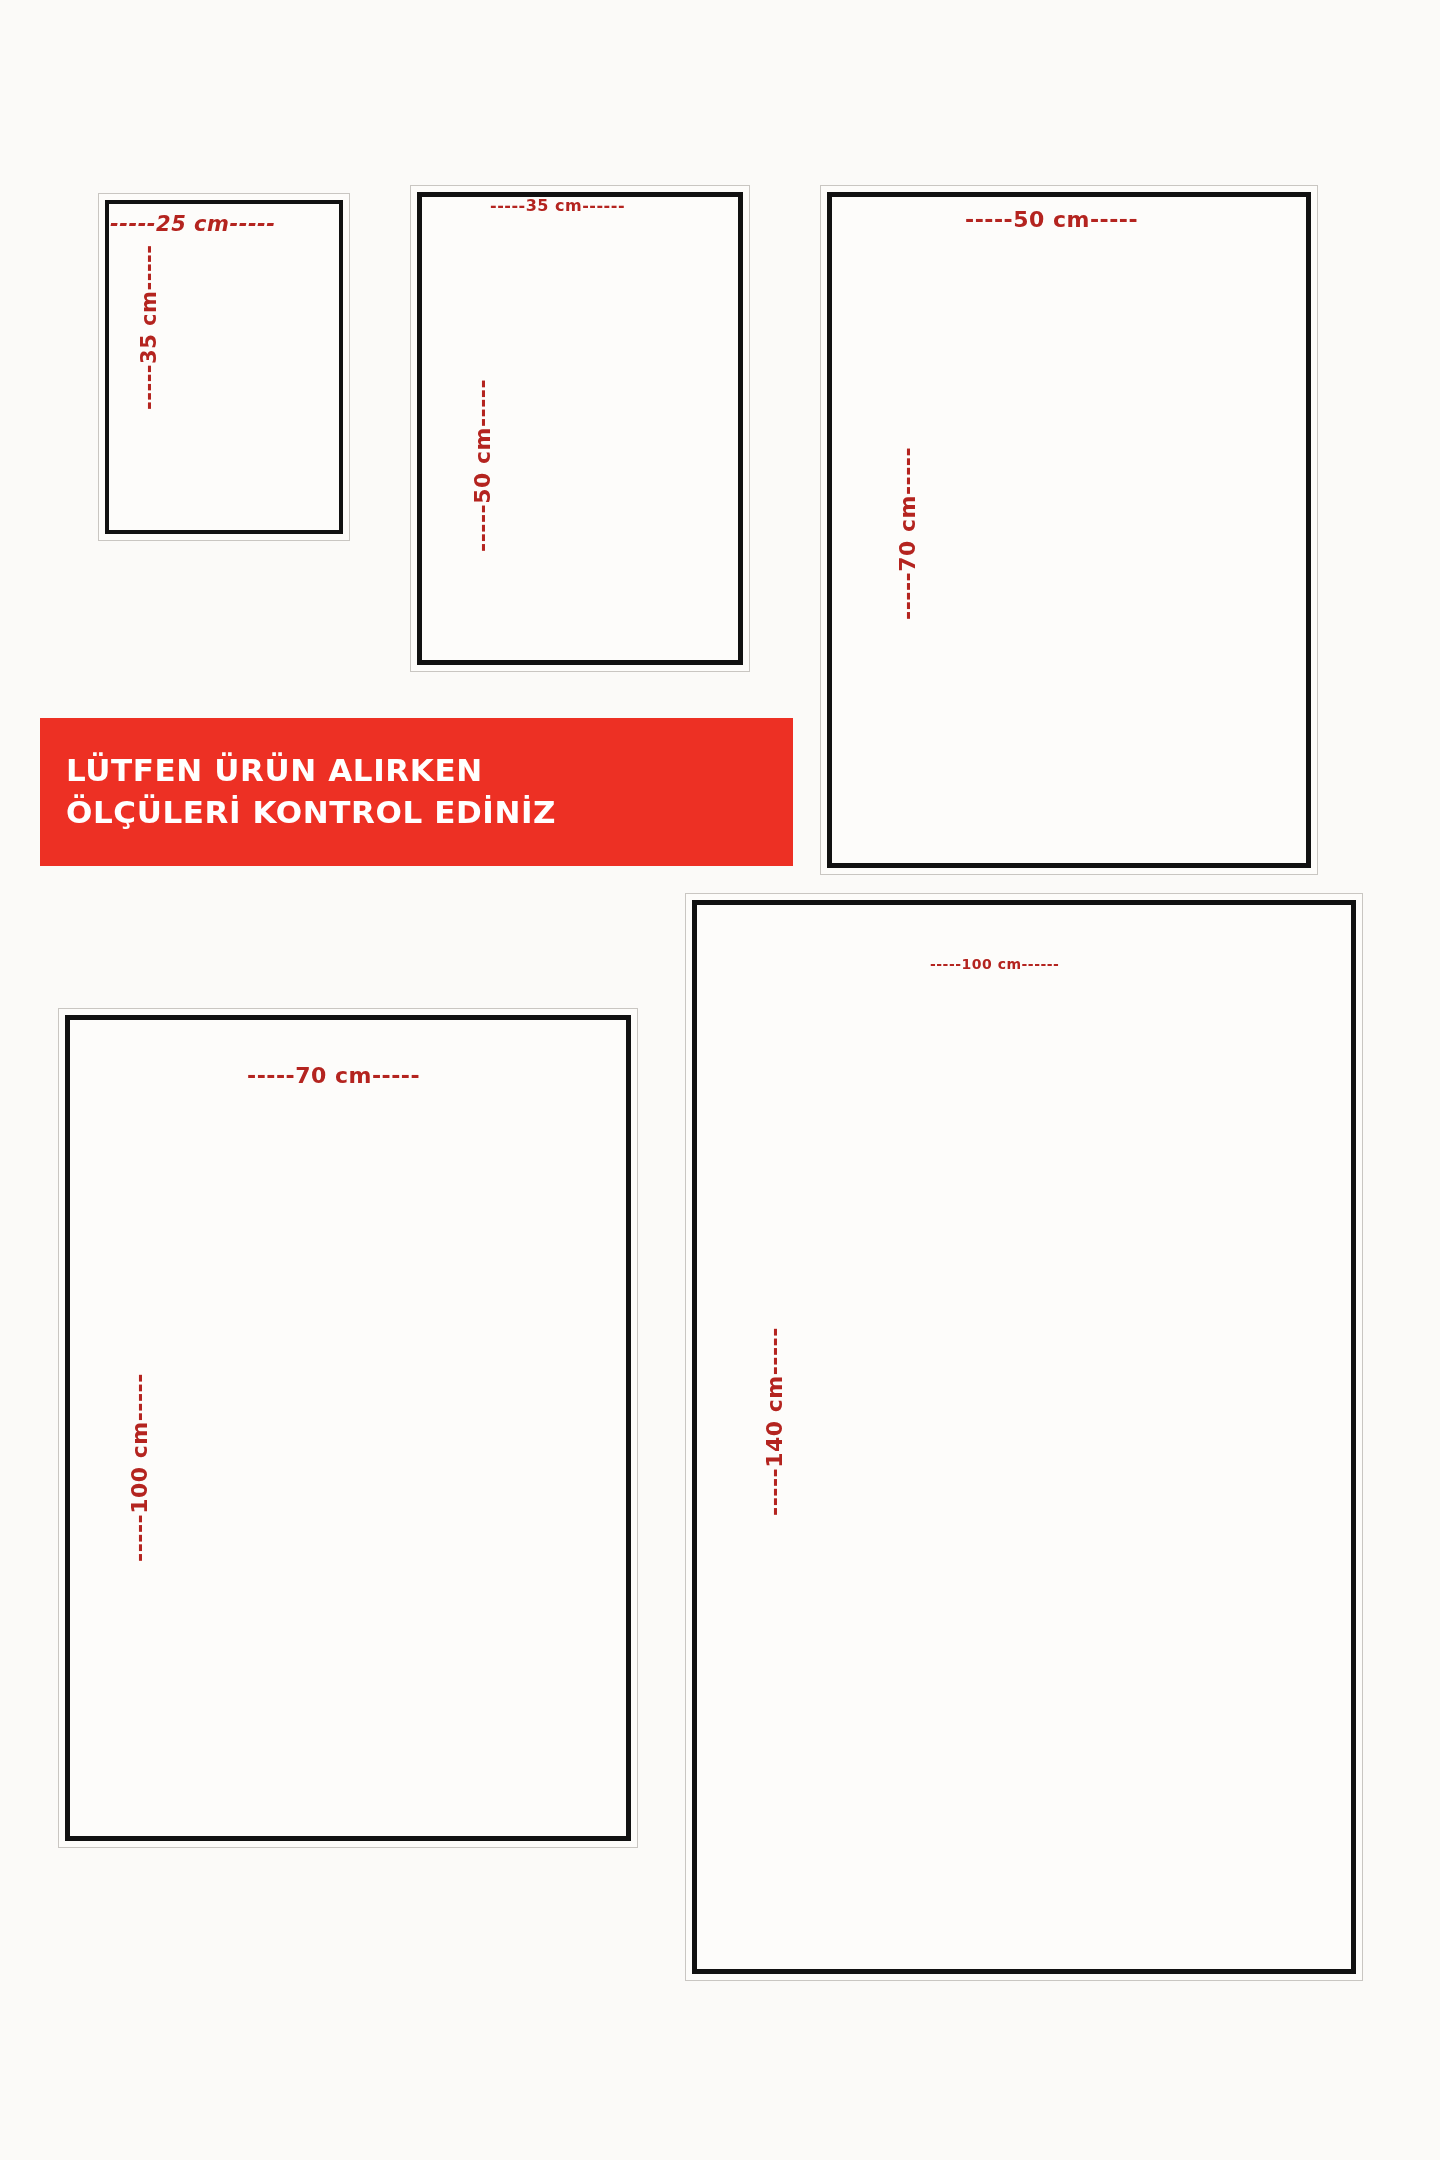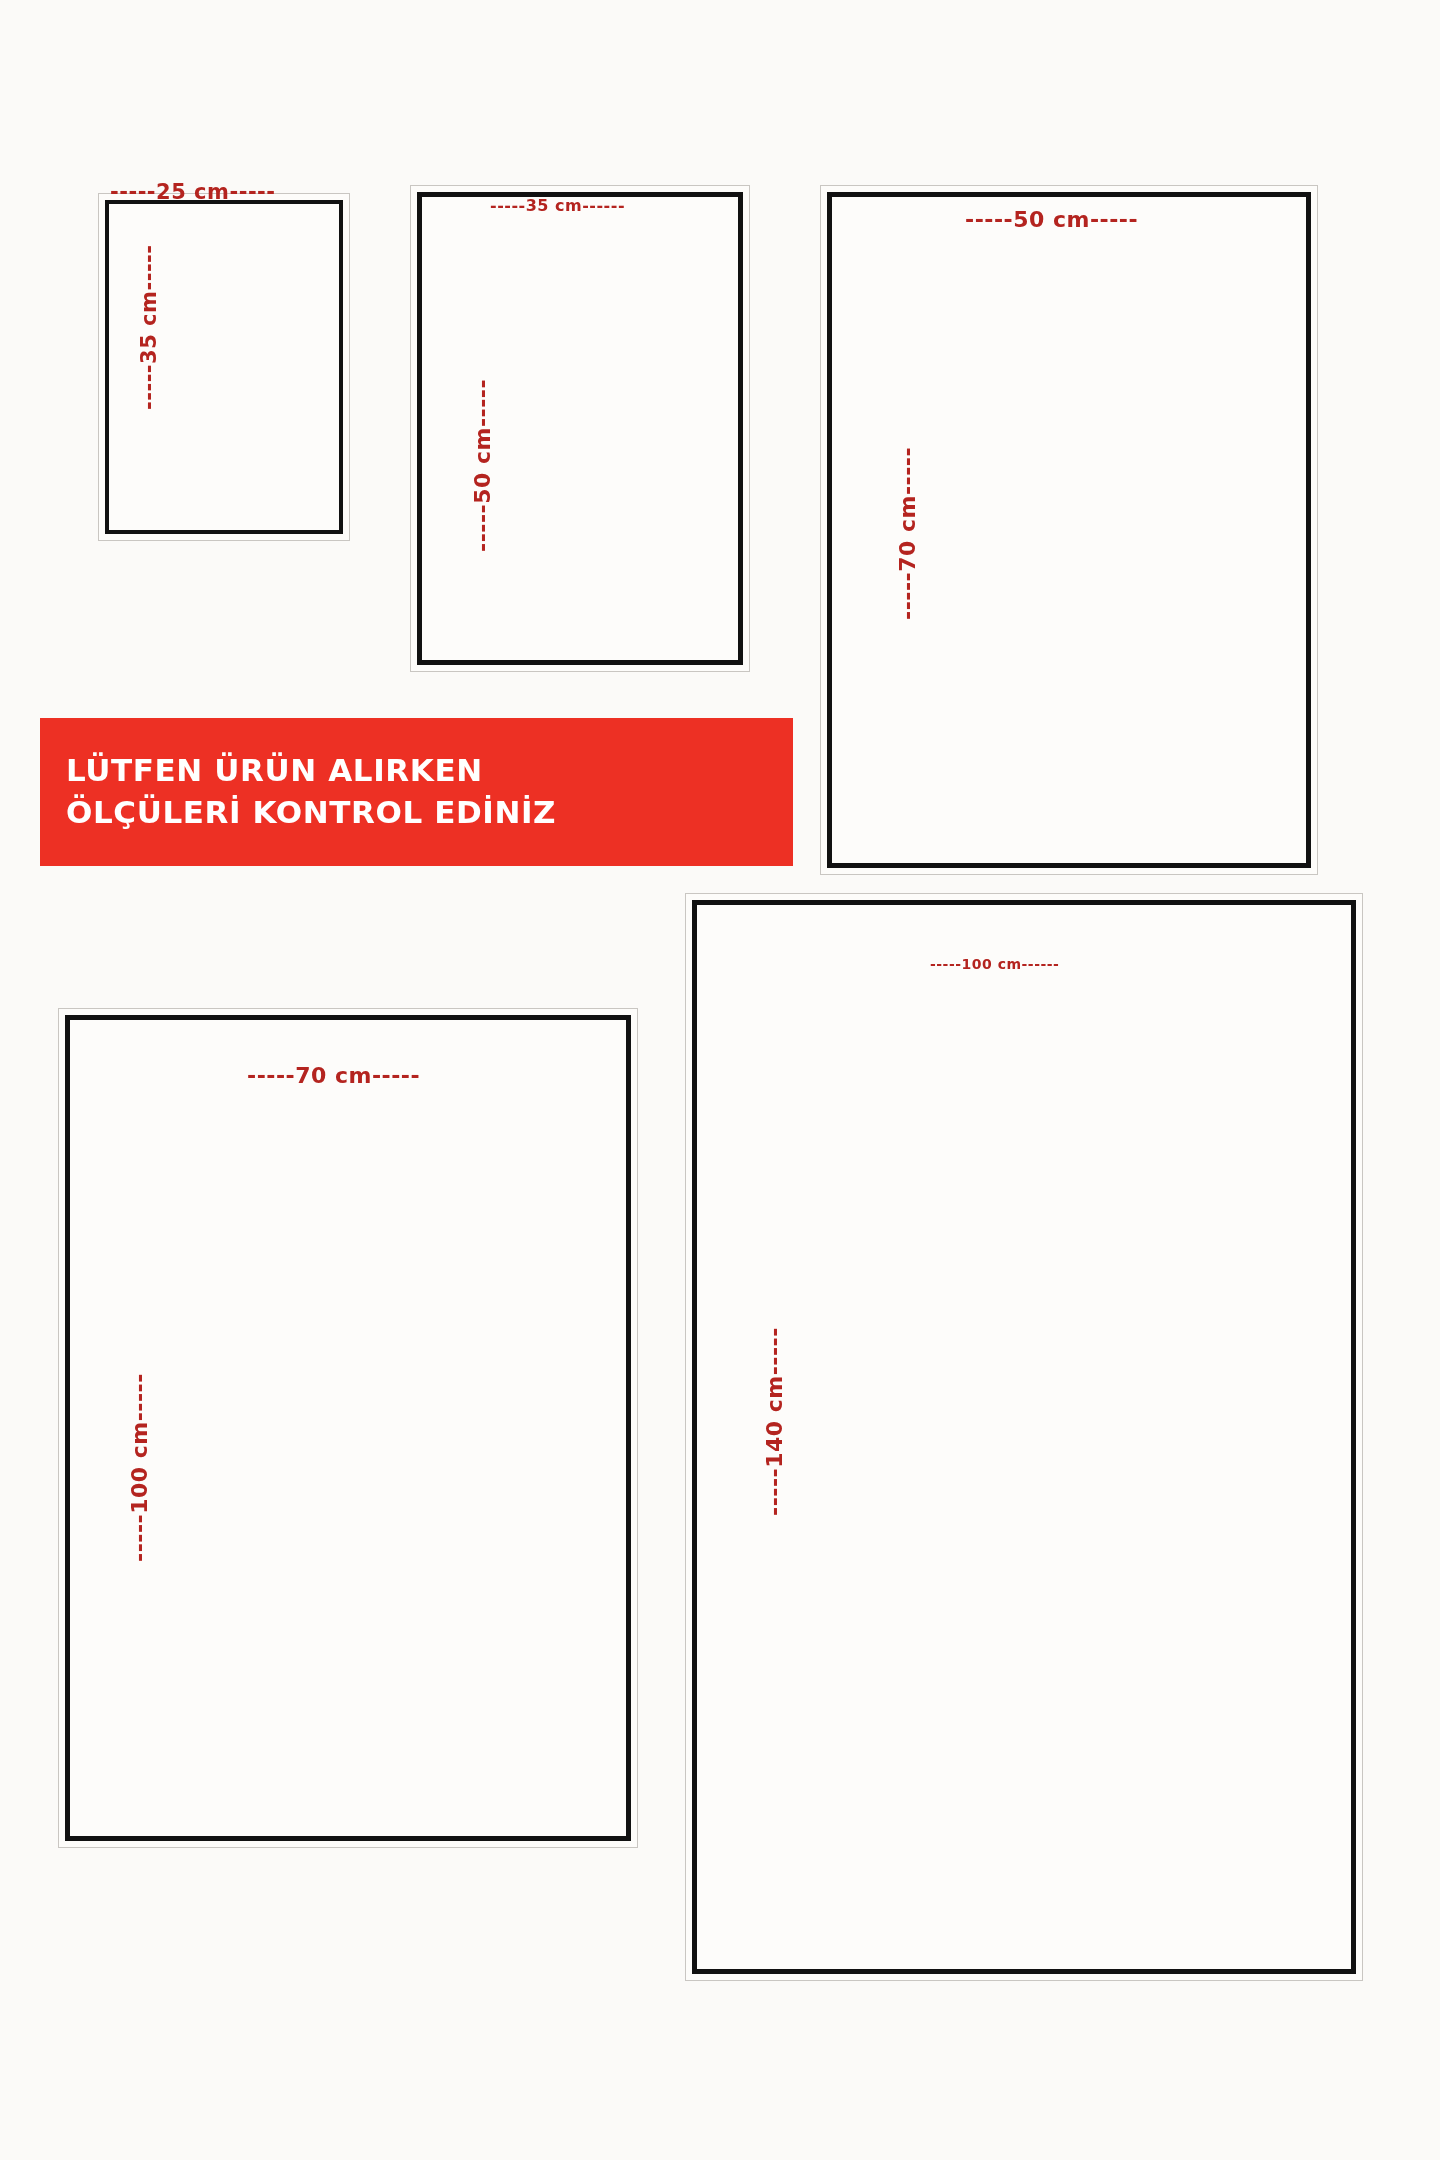--- a/index.html
+++ b/index.html
@@ -71,21 +71,21 @@
   }
 </style>
 </head>
 <body>
 
 <div id="canvas">
 
   <div class="frame thin" style="left:98px; top:193px; width:252px; height:348px;">
     <div class="inner"></div>
   </div>
-  <div class="dim" style="left:110px; top:180px; font-size:21px;">-----25 cm-----</div>
+  <div class="dim" style="left:110px; top:212px; font-size:21px;font-style:italic;">-----25 cm-----</div>
   <div class="dim vert" style="left:137px; top:410px; font-size:21px;">-----35 cm-----</div>
 
   <div class="frame" style="left:410px; top:185px; width:340px; height:487px;">
     <div class="inner"></div>
   </div>
   <div class="dim" style="left:490px; top:196px; font-size:16px;">-----35 cm------</div>
   <div class="dim vert" style="left:470px; top:552px; font-size:22px;">-----50 cm-----</div>
 
   <div class="frame" style="left:820px; top:185px; width:498px; height:690px;">
     <div class="inner"></div>

